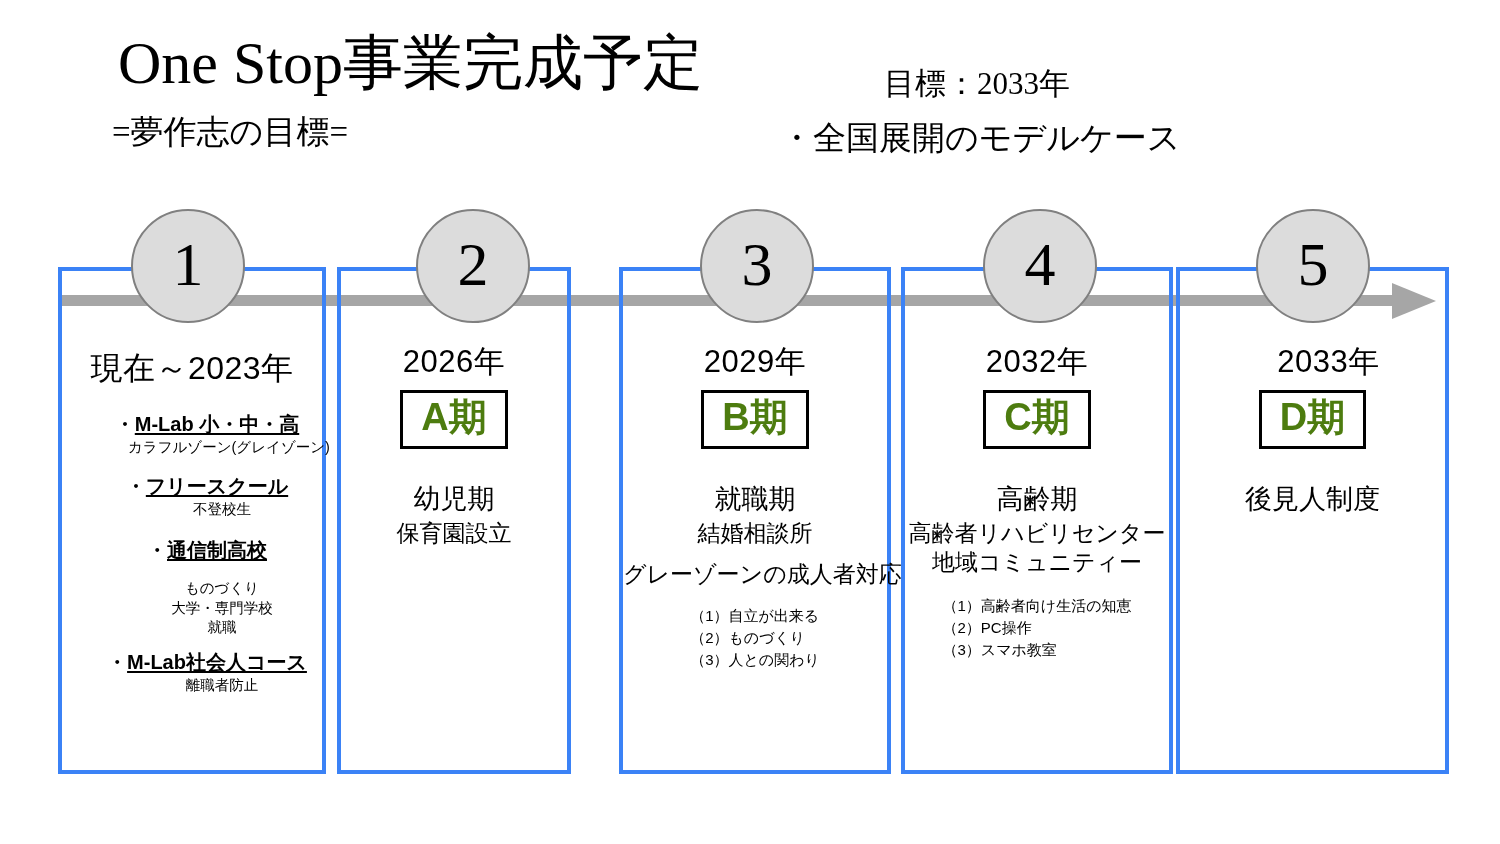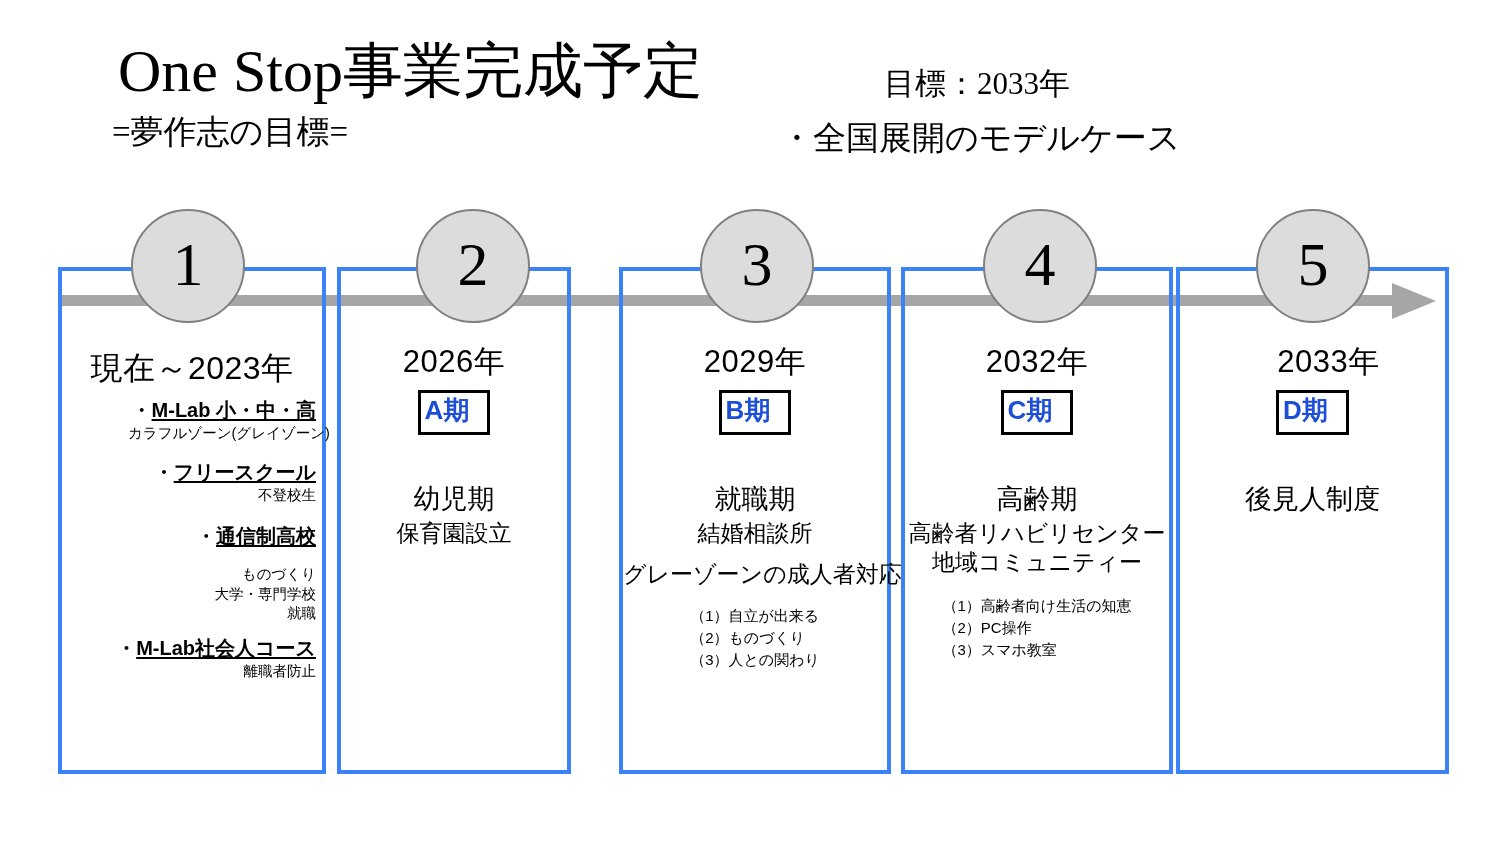--- a/index.html
+++ b/index.html
@@ -17,21 +17,21 @@
     width: 1500px;
     height: 844px;
     background: #ffffff;
     overflow: hidden;
   }
 
   
   .title-main {
     position: absolute;
     left: 118px;
-    top: 40px;
+    top: 32px;
     font-family: "Liberation Serif", "DejaVu Serif", serif;
     font-size: 60px;
     line-height: 1.05;
     letter-spacing: 0px;
     white-space: nowrap;
     color: #000;
   }
   .title-sub {
     position: absolute;
     left: 112px;
@@ -100,25 +100,25 @@
   .year {
     font-size: 31px;
     font-weight: 400;
     letter-spacing: 0.5px;
     color: #000;
     white-space: nowrap;
   }
   .phase-badge {
     display: inline-block;
     border: 3px solid #000;
-    padding: 3px 18px 6px 4px;
-    font-size: 26px;
+    padding: 3px 18px 6px 18px;
+    font-size: 38px;
     font-weight: bold;
     line-height: 1.15;
-    color: #1d4ed8;
+    color: #4d7c0f;
     background: #fff;
   }
   .stage-main {
     font-size: 27px;
     line-height: 1.22;
     color: #000;
     white-space: nowrap;
   }
   .stage-sub {
     font-size: 23px;
@@ -146,23 +146,23 @@
     position: absolute;
     left: 0; right: 0;
     top: 76px;
     font-size: 32px;
     letter-spacing: 0.5px;
     white-space: nowrap;
   }
   .c1-list {
     position: absolute;
     left: 14px;
-    top: 126px;
+    top: 140px;
     right: 6px;
-    text-align: right;
+    text-align: center;
   }
   .c1-head {
     font-size: 20px;
     font-weight: bold;
     color: #000;
     white-space: nowrap;
     margin-left: 22px;
   }
   .c1-head .ul {
     text-decoration: underline;

